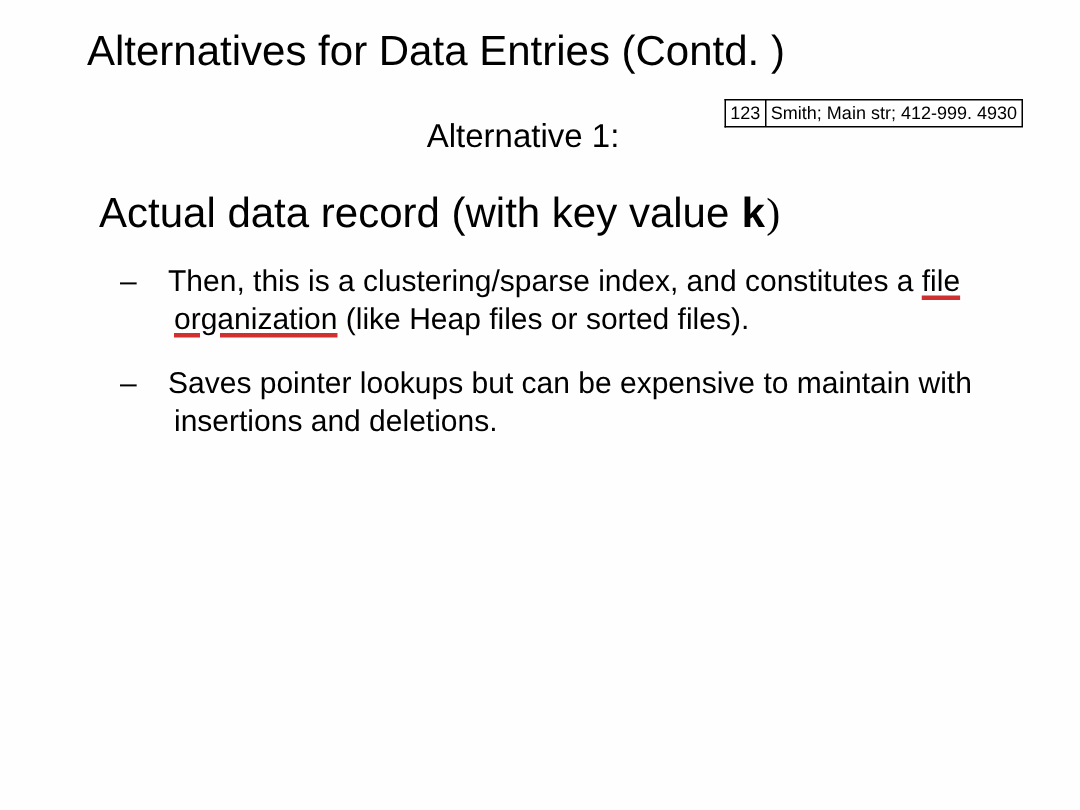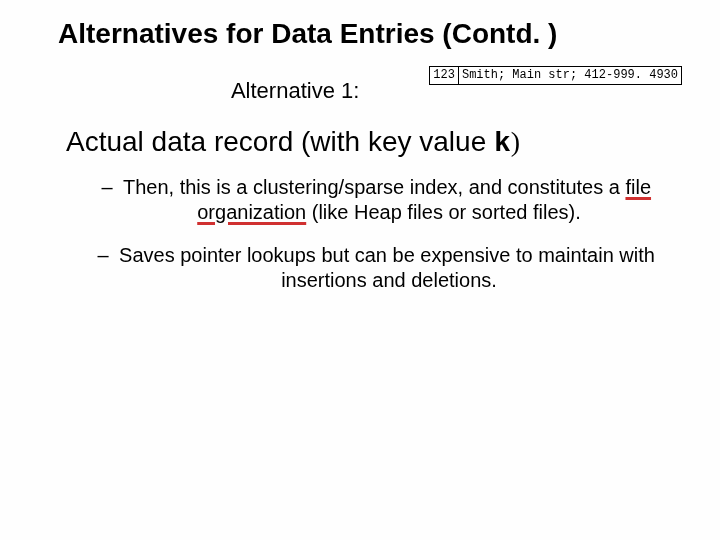--- a/index.html
+++ b/index.html
@@ -9,35 +9,35 @@
     font-family:Verdana,Geneva,sans-serif;
     color:#000;
     position:relative;
     box-sizing:border-box;
   }
   .slide{padding:18px 38px 0 38px}
   .title{
     font-size:28px;
     color:#000;
     margin:0 0 14px 20px;
-    font-weight:700;
+    font-weight:400;
   }
   .row1{
     display:flex;align-items:flex-start;
     margin-left:4px;margin-bottom:22px;justify-content:flex-end;
   }
   .alt-label{
     font-size:22px;
     margin-top:14px;
     flex:0 0 auto;
   }
   .record{
     margin-left:70px;margin-top:2px;
     display:flex;align-items:stretch;
-    font-family:Liberation Mono, monospace;
+    font-family:Liberation Sans, sans-serif;
   }
   .cell{
     border:1px solid #000;
     font-size:12px;
     padding:2px 3px;
     line-height:1.1;
     background:#fff;
   }
   .cell.key{border-right:none}
   .cell.rest{}
@@ -45,21 +45,21 @@
     font-size:28px;
     margin:0 0 16px 28px;
   }
   .heading2 .kval{
     font-family:"Courier New",Courier,monospace;
     font-weight:700;
   }
   .heading2 .paren{font-family:"Times New Roman",serif}
   .bullets{
     margin-left:60px;margin-right:20px;
-    font-size:20px;line-height:1.25;text-align:center;
+    font-size:20px;line-height:1.25;
   }
   .item{margin-bottom:18px;text-indent:-18px;padding-left:18px}
   .item .dash{display:inline-block;width:14px}
   .u{
     text-decoration:underline;
     text-decoration-thickness:3px;
     text-decoration-color:#d03030;
     text-underline-offset:3px;
   }
 </style>

